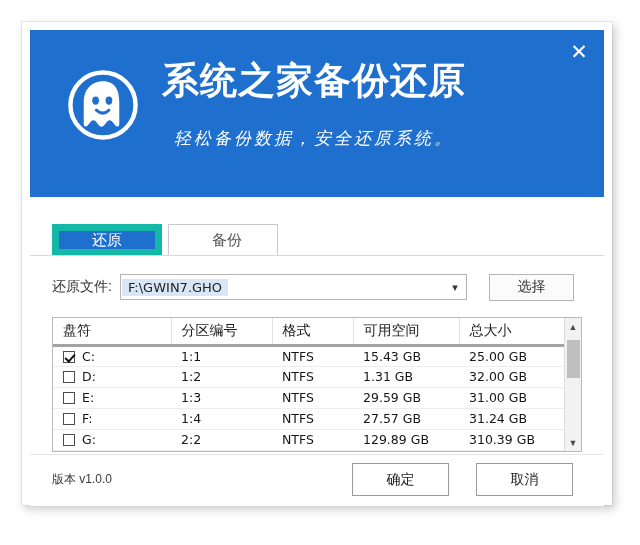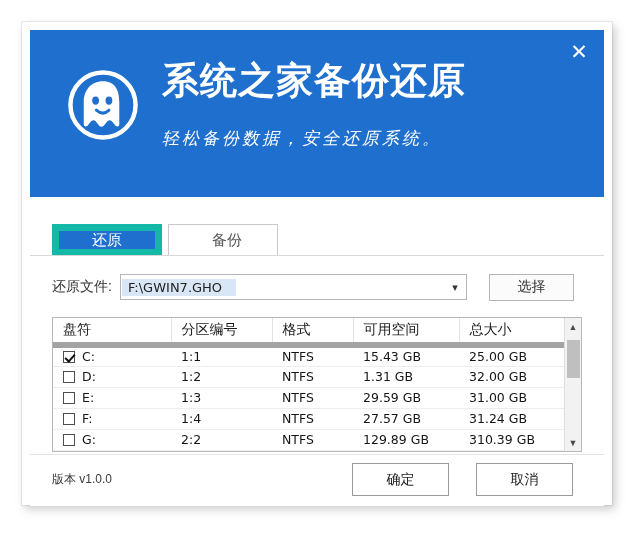--- a/index.html
+++ b/index.html
@@ -65,20 +65,21 @@
     align-items: center;
   }
   .logo {
     width: 74px;
     height: 74px;
     flex: 0 0 74px;
   }
   .brand-text {
     margin-left: 22px;
     padding-top: 2px;
+    text-align: center;
   }
   .brand-title {
     color: #ffffff;
     font-size: 37px;
     font-weight: bold;
     letter-spacing: 1px;
     line-height: 1.05;
     white-space: nowrap;
     font-family: "DejaVu Sans", "Liberation Sans", sans-serif;
   }
@@ -170,21 +171,21 @@
   }
   .combo-value {
     font-size: 13px;
     color: #222222;
     padding-left: 6px;
     background: #d9e6f5;
     height: 17px;
     line-height: 17px;
     display: inline-block;
     margin-left: 1px;
-    padding-right: 14px;
+    padding-right: 6px;
     font-family: "DejaVu Sans", "Liberation Sans", sans-serif;
   }
   .combo-arrow {
     position: absolute;
     right: 8px;
     top: 50%;
     transform: translateY(-50%);
     font-size: 11px;
     color: #333333;
   }
@@ -227,21 +228,21 @@
     font-size: 13px;
   }
   table.parts th {
     text-align: left;
     font-weight: normal;
     color: #1a1a1a;
     font-size: 14px;
     height: 27px;
     padding: 0 0 0 10px;
     border-right: 1px solid #e2e2e2;
-    border-bottom: 6px solid #a3a3a3;
+    border-bottom: 3px solid #a3a3a3;
     background: #ffffff;
     box-sizing: border-box;
     white-space: nowrap;
   }
   table.parts th:last-child { border-right: none; }
   table.parts td {
     height: 21px;
     padding: 0 0 0 10px;
     color: #151515;
     border-bottom: 1px solid #ededed;

